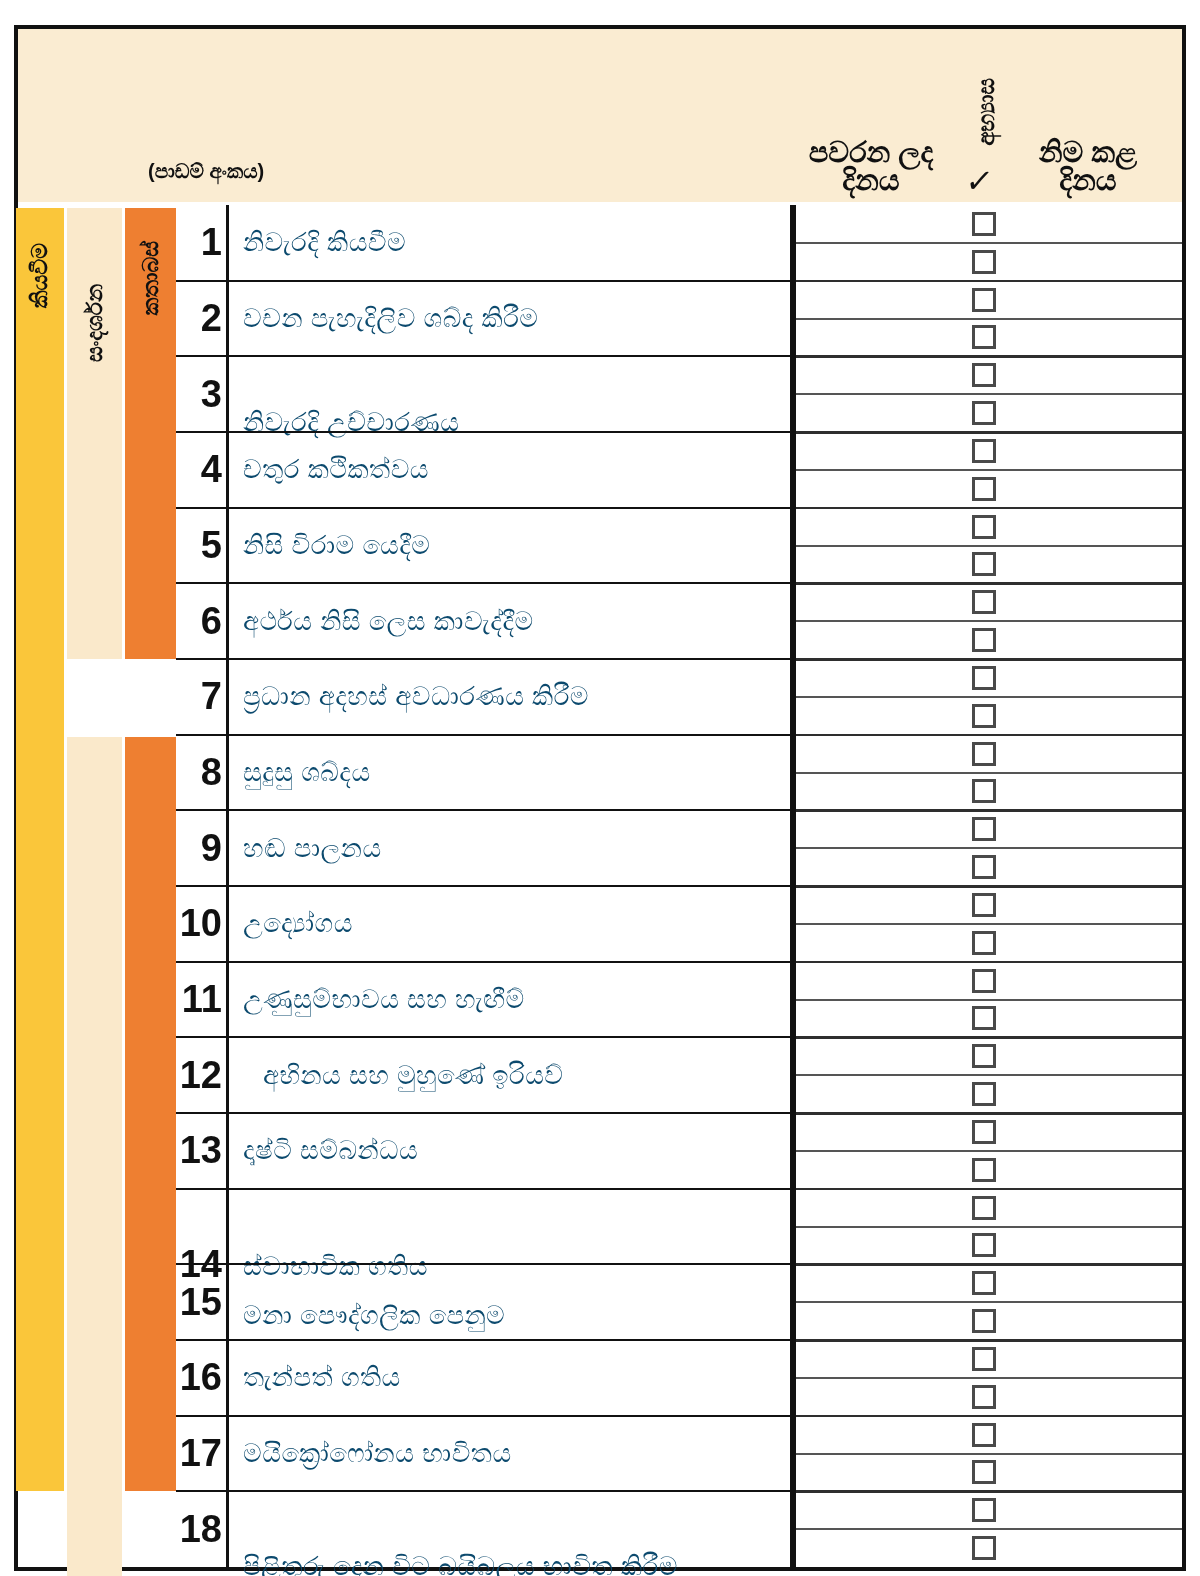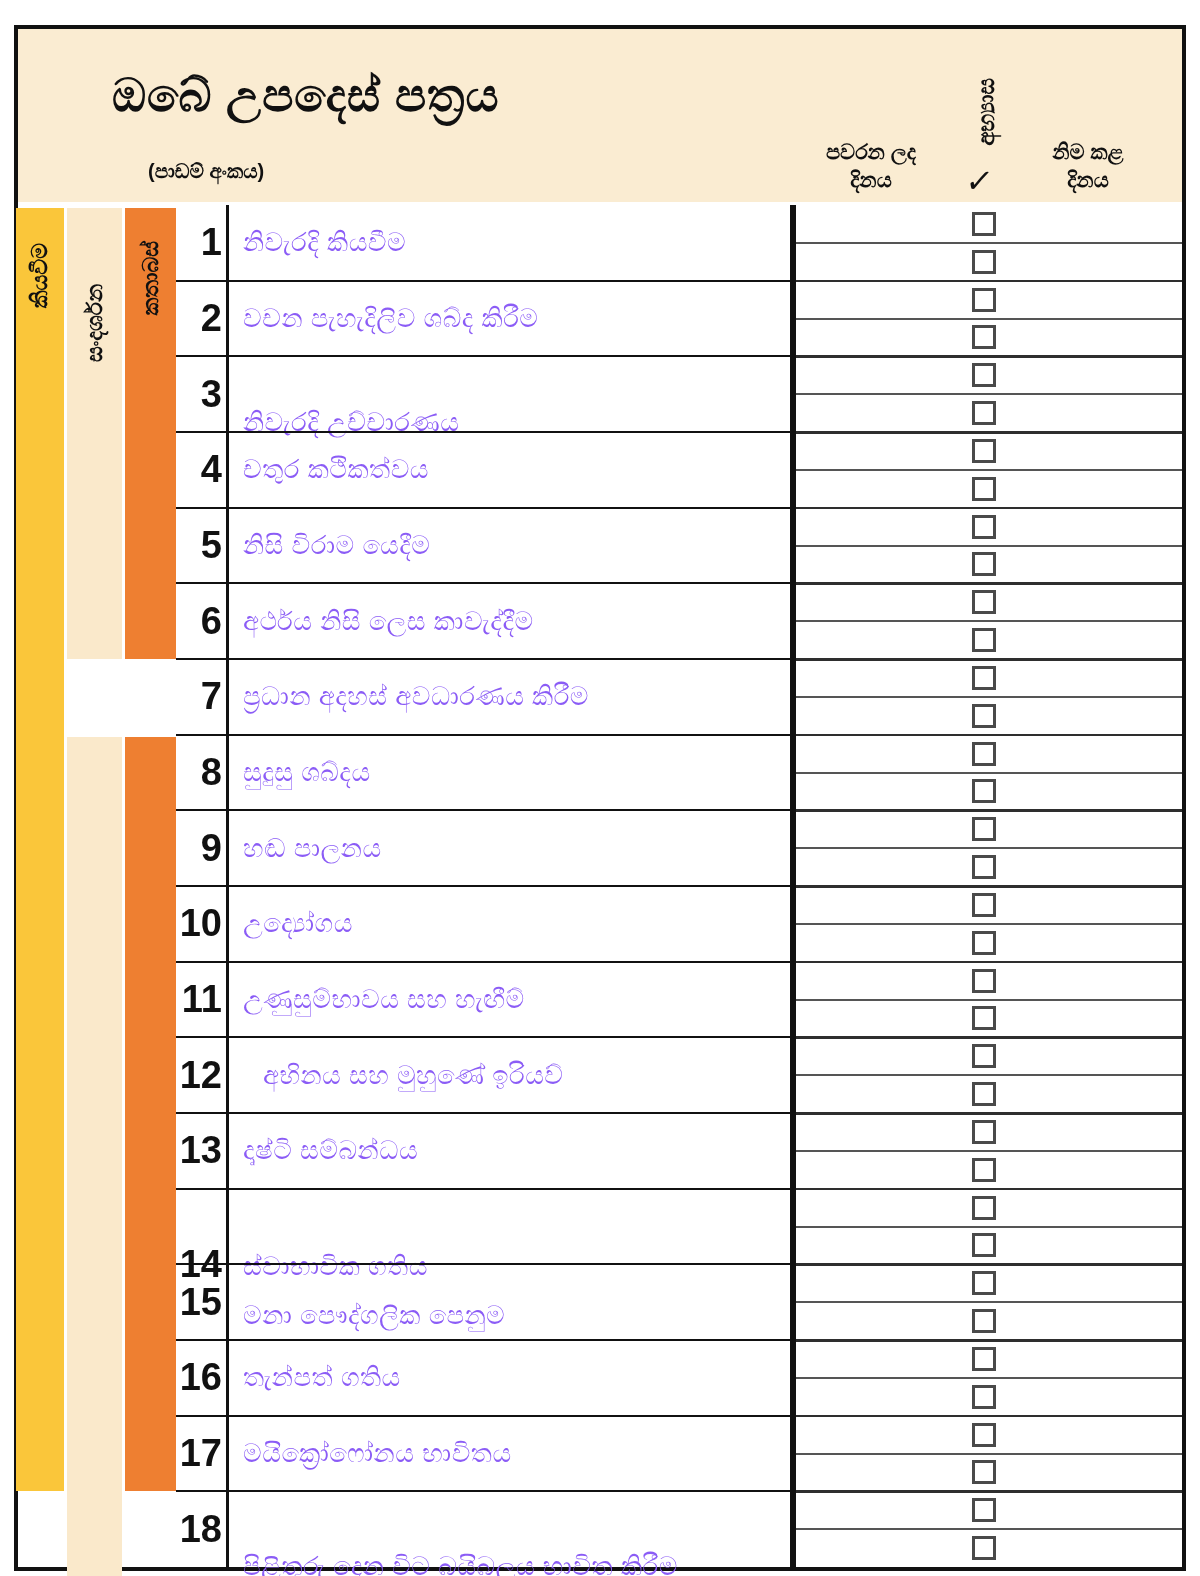--- a/index.html
+++ b/index.html
@@ -9,43 +9,42 @@
     overflow:hidden;
   }
   .abs { position:absolute; }
   .form-border {
     left:14px; top:25px; width:1164px; height:1538px;
     border:4px solid #111; background:#fff;
   }
   .header-bg { left:18px; top:29px; width:1164px; height:173px; background:#faecd2; }
   .form-title { left:112px; top:68px; font-size:46px; font-weight:bold; letter-spacing:1px; }
   .form-subtitle { left:148px; top:160px; font-size:20px; font-weight:bold; }
-  .col-head { font-size:21px; font-weight:bold; text-align:center; line-height:28px; }
+  .col-head { font-size:29px; font-weight:bold; text-align:center; line-height:28px; }
   .vlabel { display:flex; align-items:center; justify-content:center; }
   .vlabel > span { writing-mode:vertical-rl; transform:rotate(180deg); font-weight:bold; white-space:nowrap; }
   .check-glyph { font-size:32px; font-weight:bold; transform:skewX(-8deg); }
   .vline { background:#111; }
   .row-num {
     font-size:38px; font-weight:bold; text-align:right;
     display:flex; align-items:center; justify-content:flex-end;
   }
-  .row-label { font-size:26px; display:flex; align-items:center; color:#8b5cf6; letter-spacing:0.5px; }
+  .row-label { font-size:26px; display:flex; align-items:center; color:#0c4a6e; letter-spacing:0.5px; }
   .hline { background:#111; }
   .sub-hline { background:#4a4a4a; }
   .checkbox { background:#fff; border:3px solid #4a4a4a; box-sizing:border-box; }
   .strip-label-box { font-size:22px; }
 </style>
 </head>
 <body>
 
 <div class="page">
   <div class="abs form-border"></div>
   <div class="abs header-bg"></div>
 
-  <div class="abs form-title">ඔබේ උපදෙස් පත්‍රය</div>
   <div class="abs form-subtitle">(පාඩම් අංකය)</div>
 
   <div class="abs col-head" style="left:796px; top:138px; width:150px;">
     <div>පවරන ලද</div>
     <div>දිනය</div>
   </div>
 
   <div class="abs vlabel" style="left:962px; top:56px; width:48px; height:112px; font-size:23px;">
     <span>අභ්‍යාස</span>
   </div>

